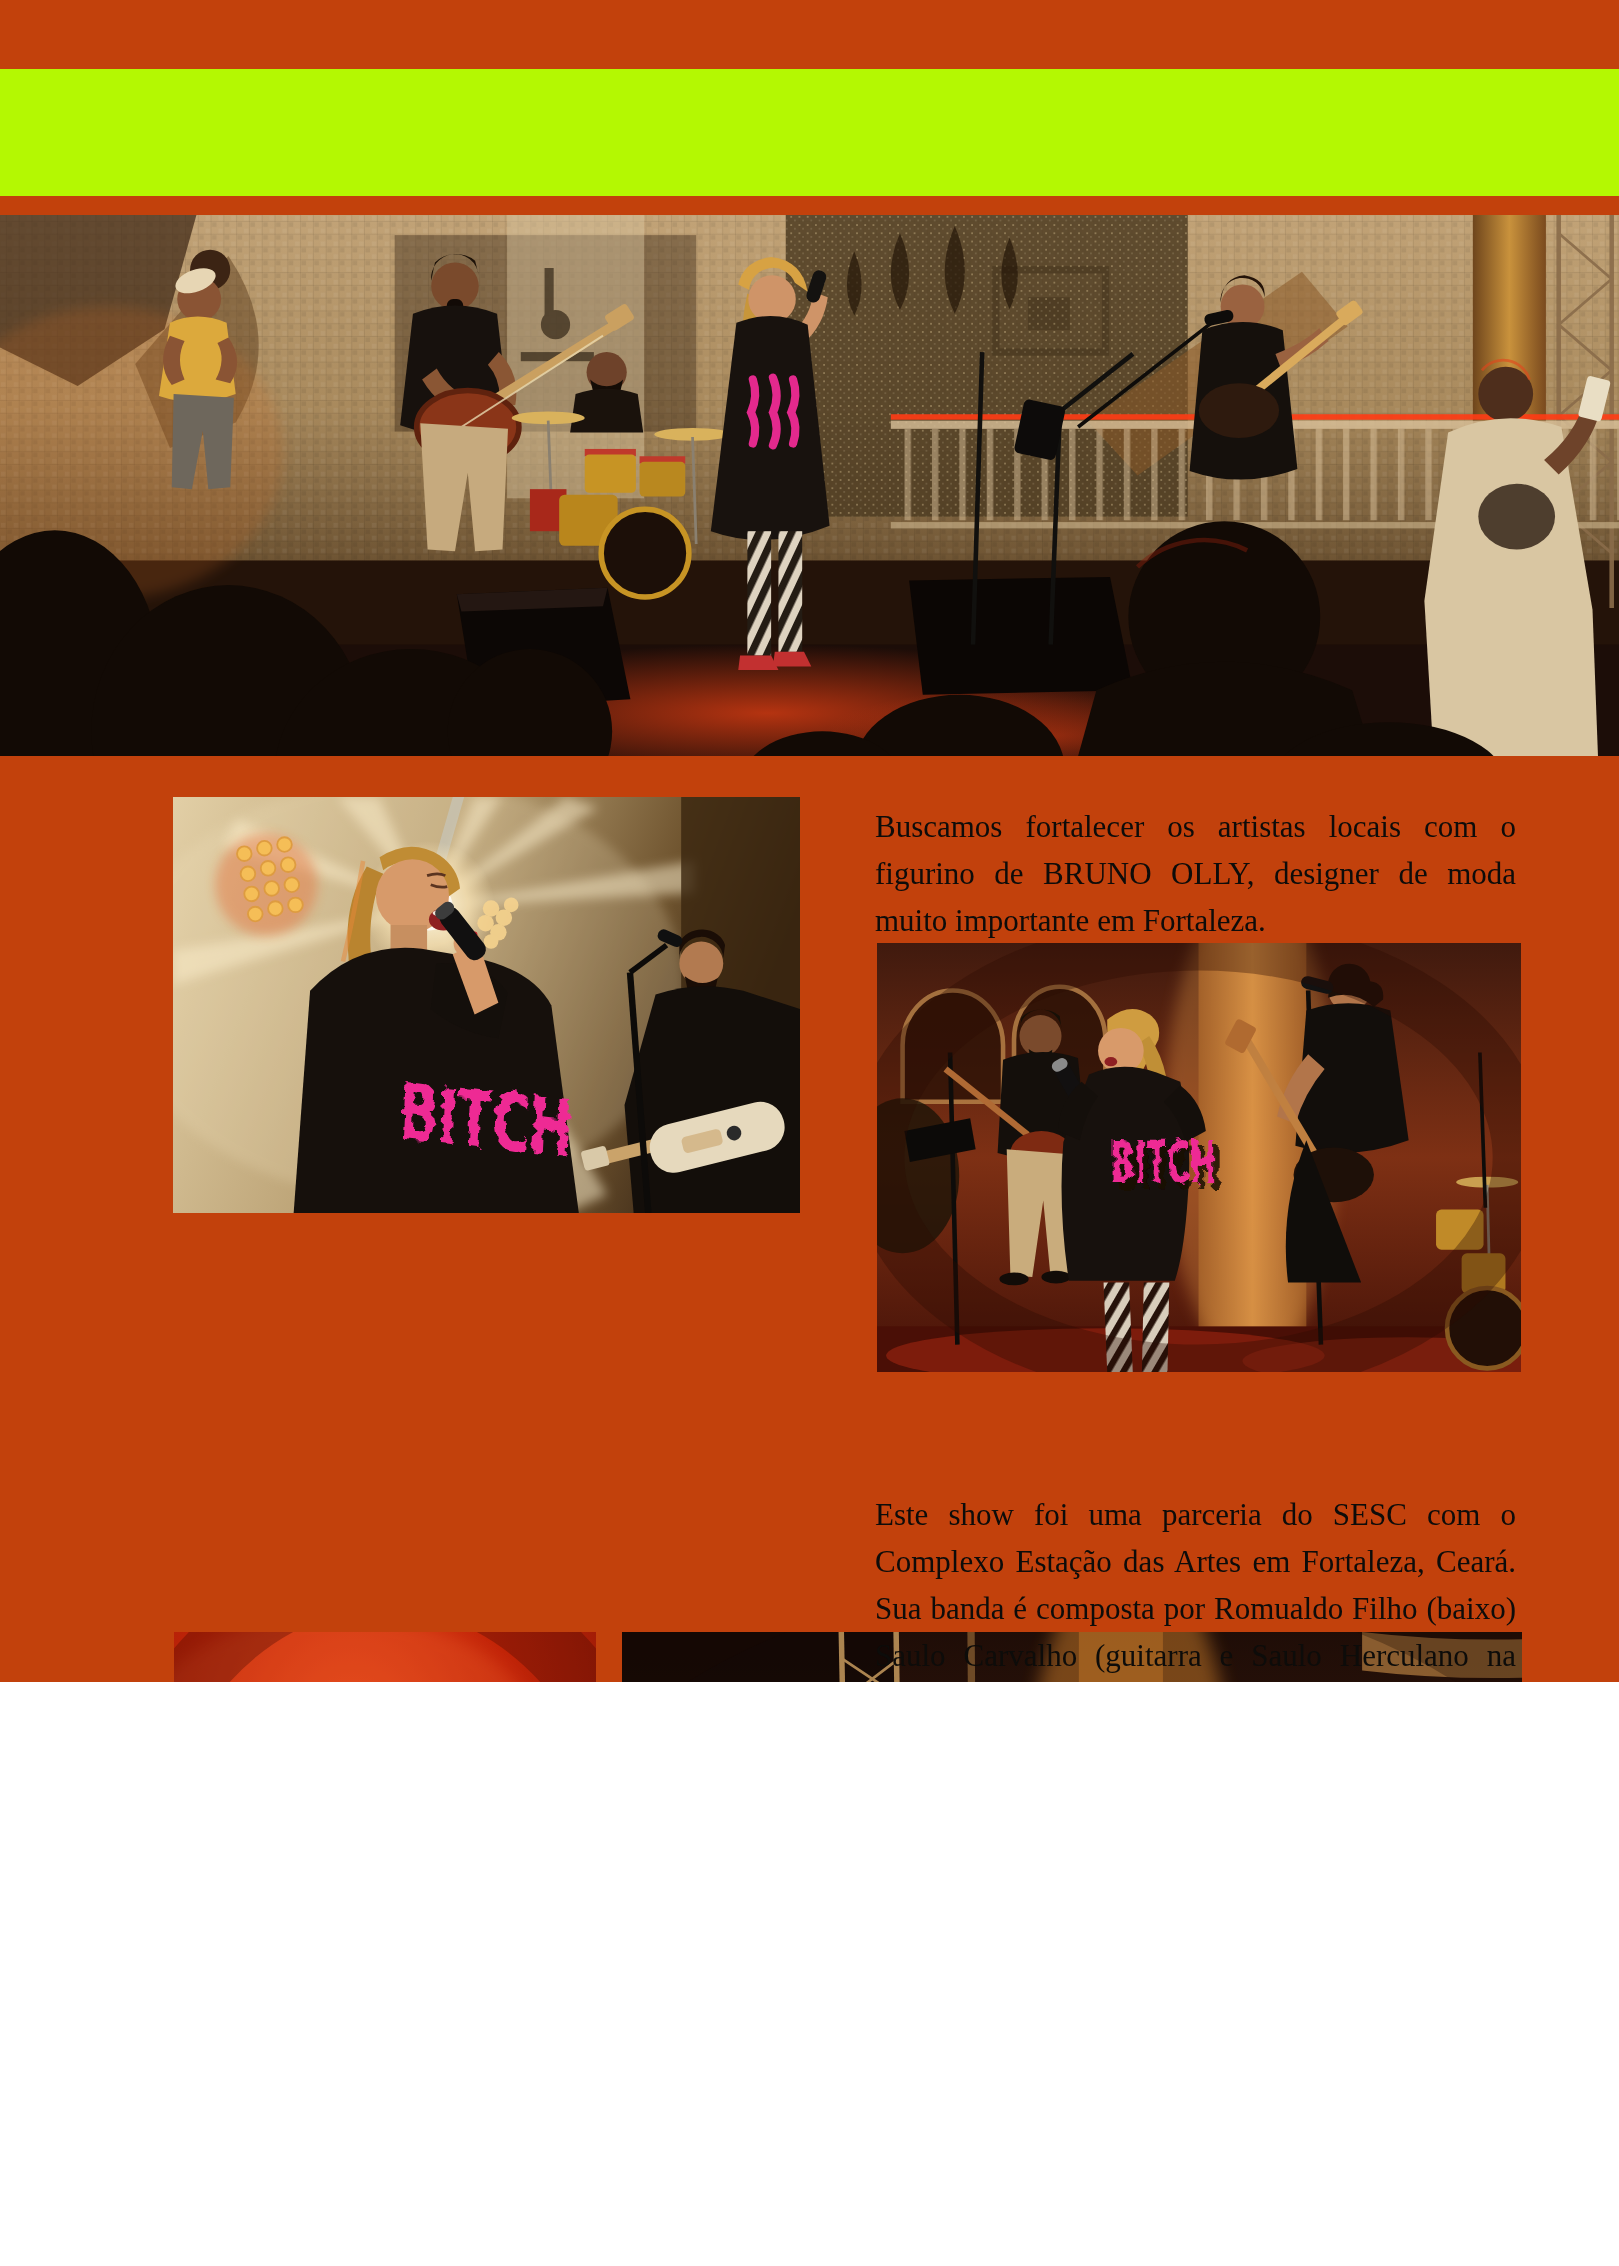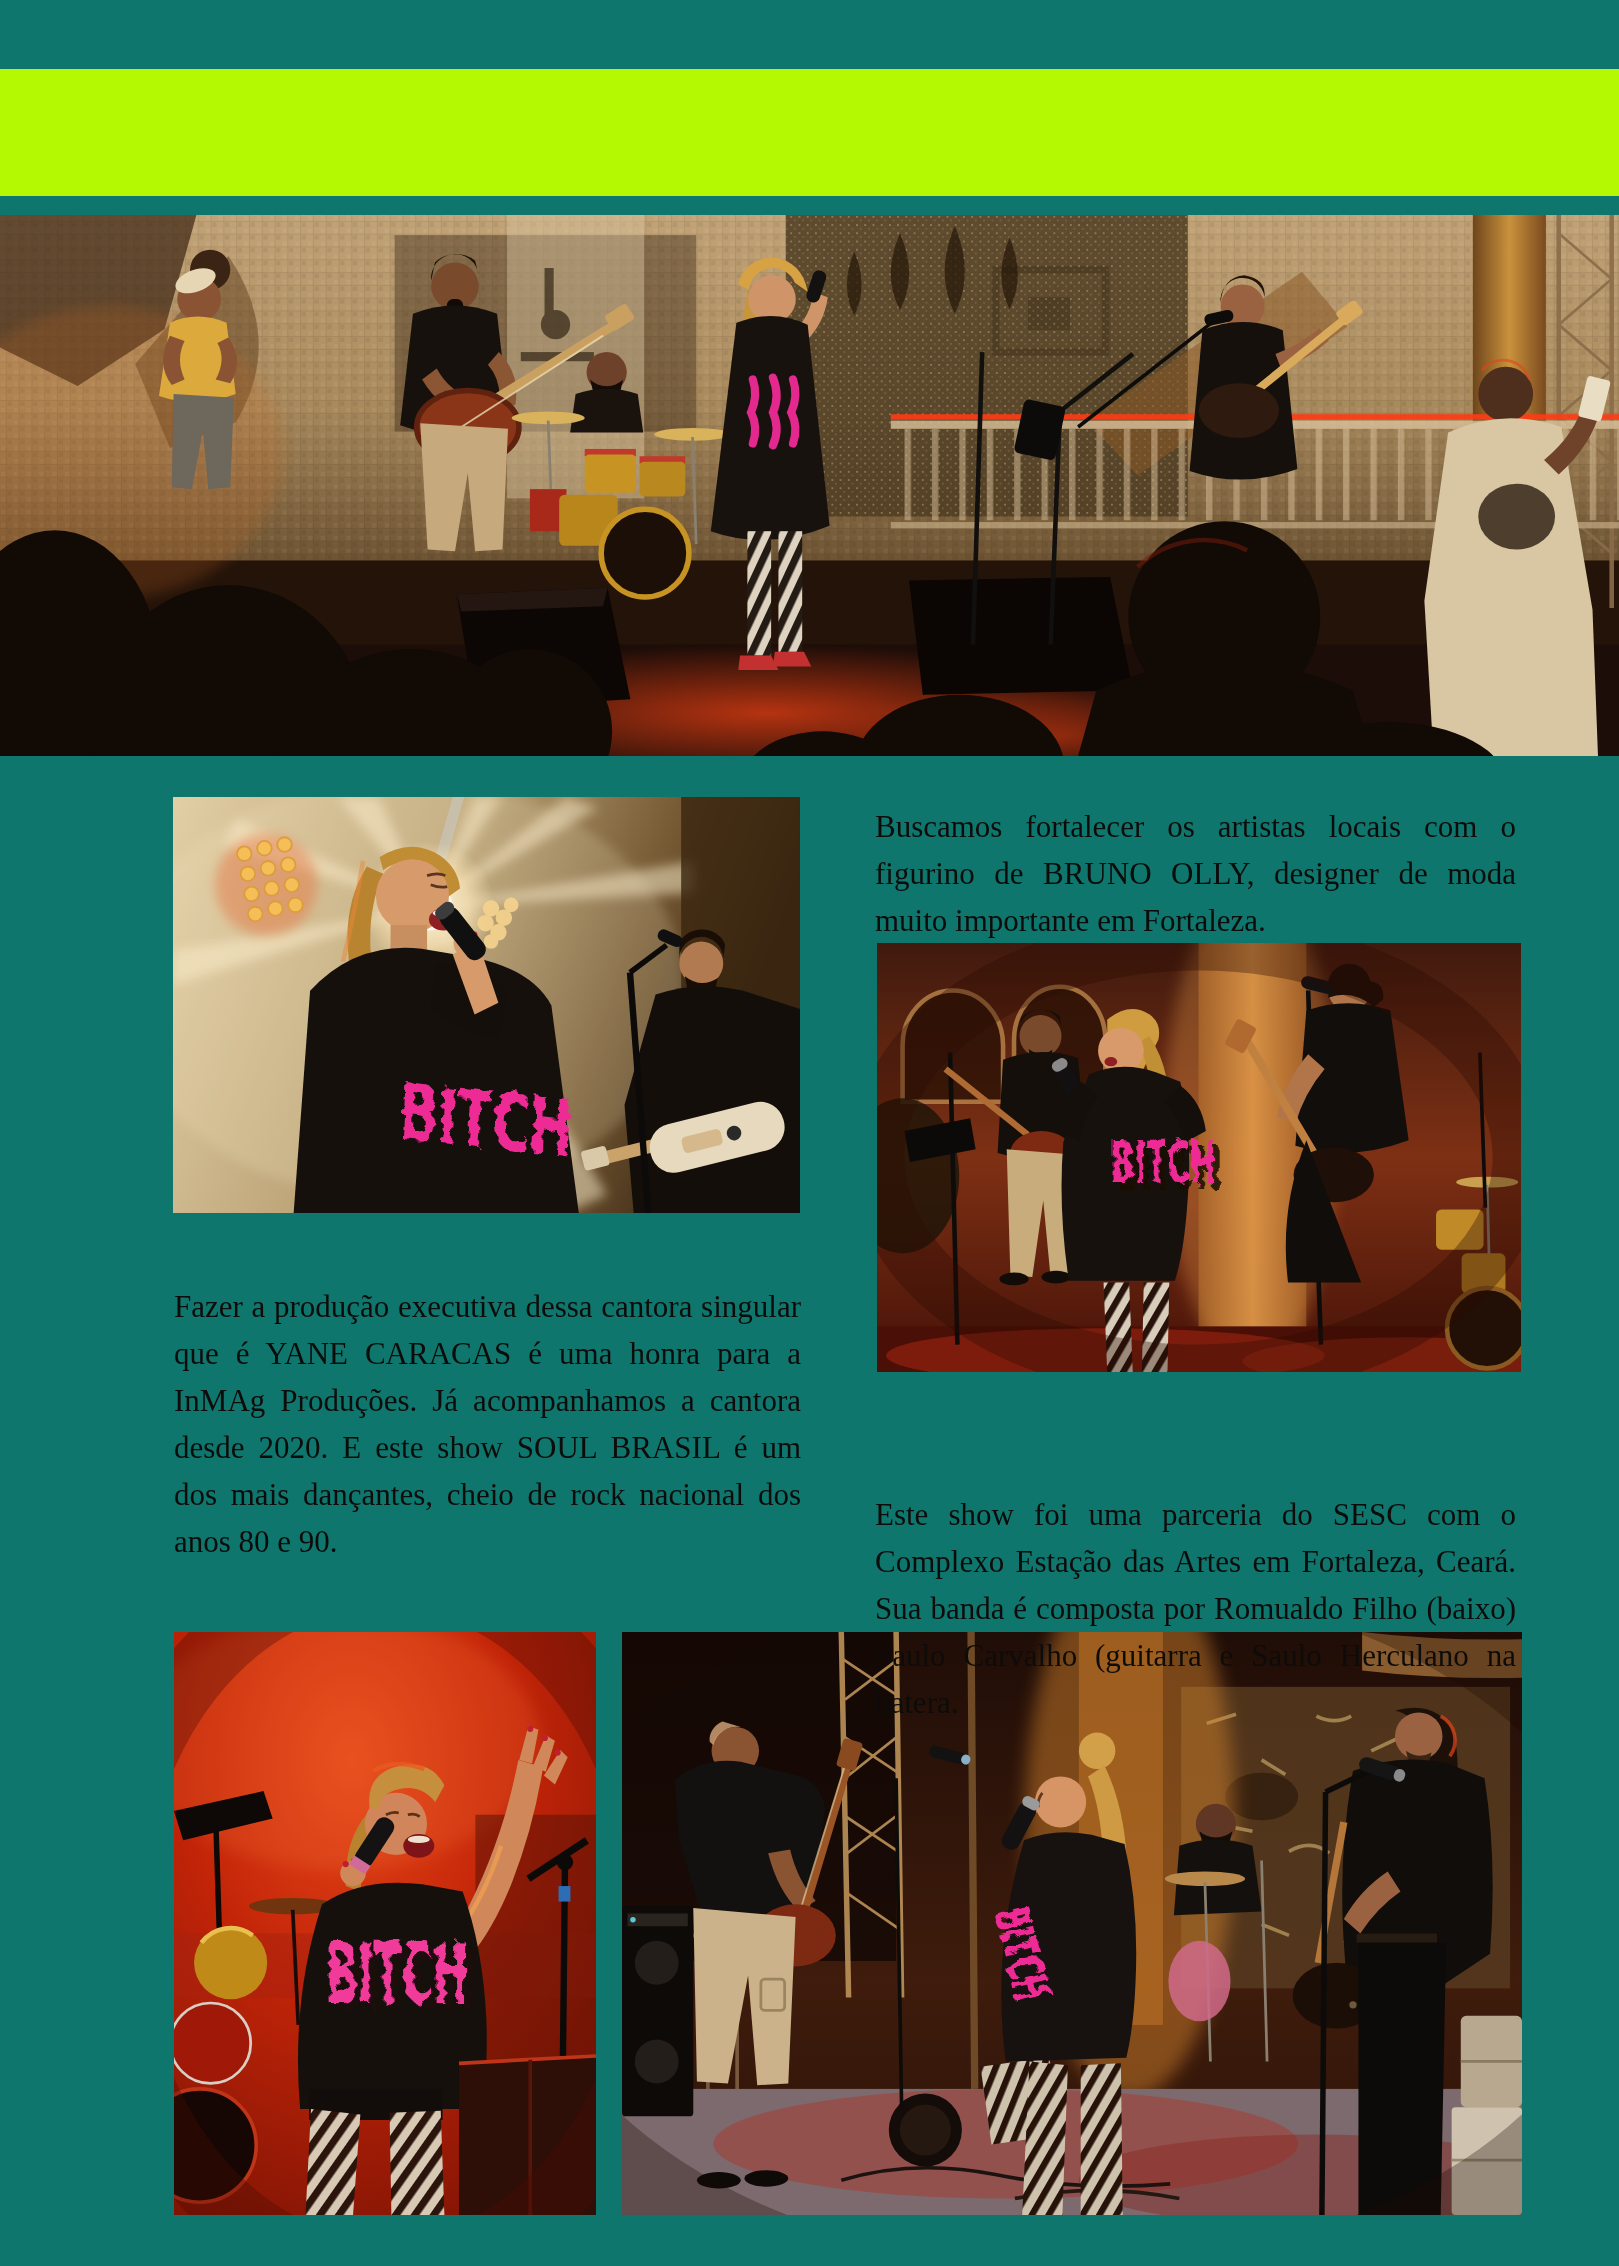--- a/index.html
+++ b/index.html
@@ -1,17 +1,17 @@
 <!DOCTYPE html>
 <html style="--accent: #b4f802; --ink: #0d0c0a;font-size:14.6px"><head>
 <meta charset="utf-8">
 <style>
   html,body{margin:0;padding:0;background:#ffffff;}
   body{width:1619px;height:2266px;font-family:"Liberation Serif",serif;}
-  .page{position:relative;width:1619px;height:2266px;background:#0f766e;overflow:hidden;text-decoration:underline;}
+  .page{position:relative;width:1619px;height:1682px;background:#c2410c;overflow:hidden;text-decoration:underline;}
   .topbar{position:absolute;left:0;top:69px;width:1619px;height:127px;background:var(--accent,#b4f802);}
   figure{margin:0;position:absolute;overflow:hidden;background:#1c0e08;}
   figure svg{display:block;width:100%;height:100%;}
   .ph-hero{left:0;top:215px;width:1619px;height:541px;}
   .ph-closeup{left:173px;top:797px;width:627px;height:416px;}
   .ph-rightmid{left:877px;top:943px;width:644px;height:429px;}
   .ph-bottomleft{left:174px;top:1632px;width:422px;height:583px;}
   .ph-bottomright{left:622px;top:1632px;width:900px;height:583px;}
   .para{position:absolute;color:var(--ink,#0d0c0a);font-size:31px;line-height:47px;text-align:justify;}
   .p-righttop{left:875px;top:772px;width:641px;}
@@ -655,17 +655,16 @@
         <rect x="918" y="420" width="67" height="100" rx="6" fill="#b8a890"></rect>
         <rect x="908" y="520" width="77" height="118" rx="4" fill="#cfc3b0"></rect>
         <line x1="918" y1="470" x2="985" y2="470" stroke="#8a7a62" stroke-width="3"></line>
         <line x1="908" y1="578" x2="985" y2="578" stroke="#9a8a72" stroke-width="3"></line>
       </g>
       <ellipse cx="492" cy="319" rx="640" ry="420" fill="none" stroke="#1a0a04" stroke-width="90" opacity=".3"></ellipse>
     </svg>
   </figure>
 
   <p class="para p-righttop">Buscamos fortalecer os artistas locais com o figurino de BRUNO OLLY, designer de moda muito importante em Fortaleza.</p>
-  <p class="para p-leftmid">Fazer a produção executiva dessa cantora singular que é YANE CARACAS é uma honra para a InMAg Produções. Já acompanhamos a cantora desde 2020. E este show SOUL BRASIL é um dos mais dançantes, cheio de rock nacional dos anos 80 e 90.</p>
   <p class="para p-rightbottom">Este show foi uma parceria do SESC com o Complexo Estação das Artes em Fortaleza, Ceará. Sua banda é composta por Romualdo Filho (baixo) Saulo Carvalho (guitarra e Saulo Herculano na batera.</p>
 
 </div>
 
 
 </body></html>

